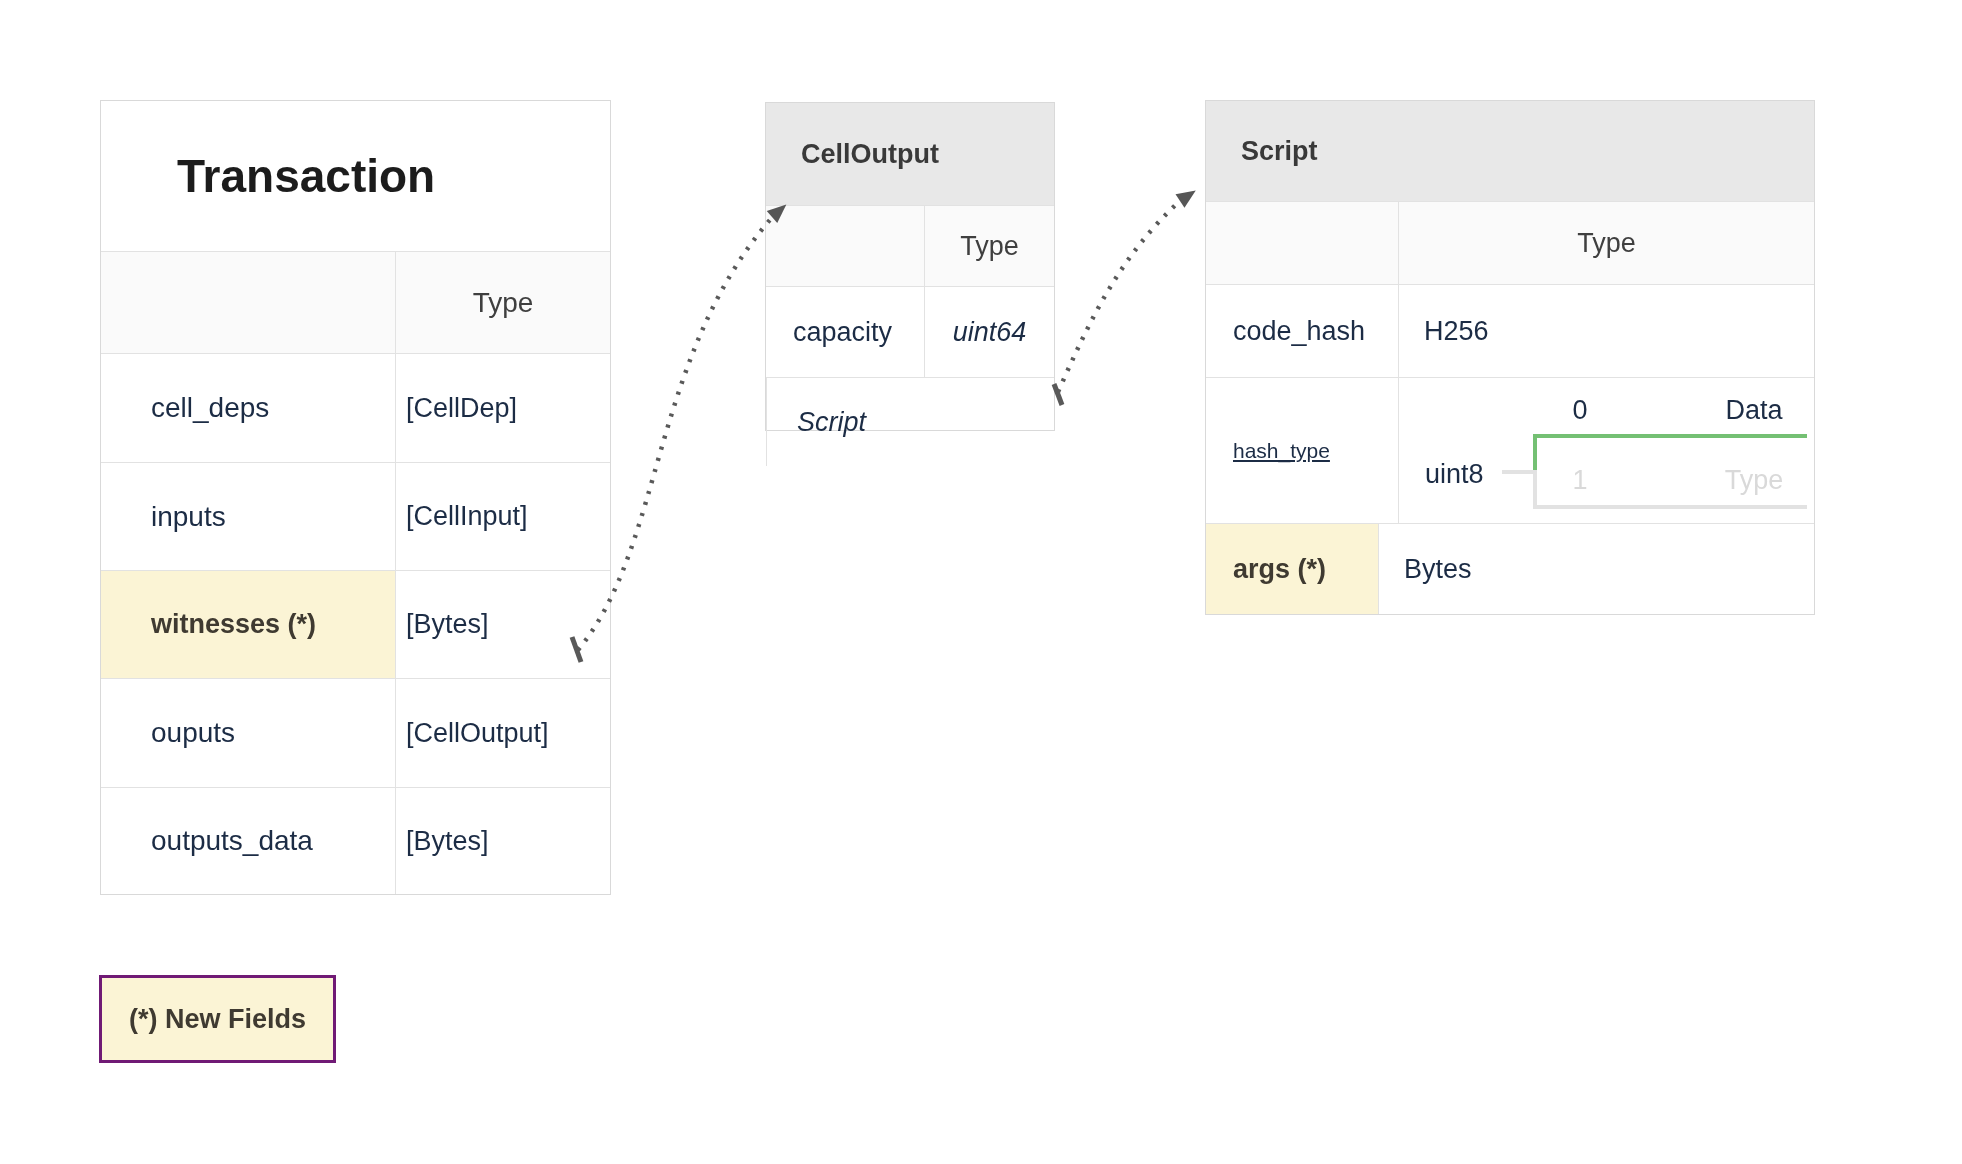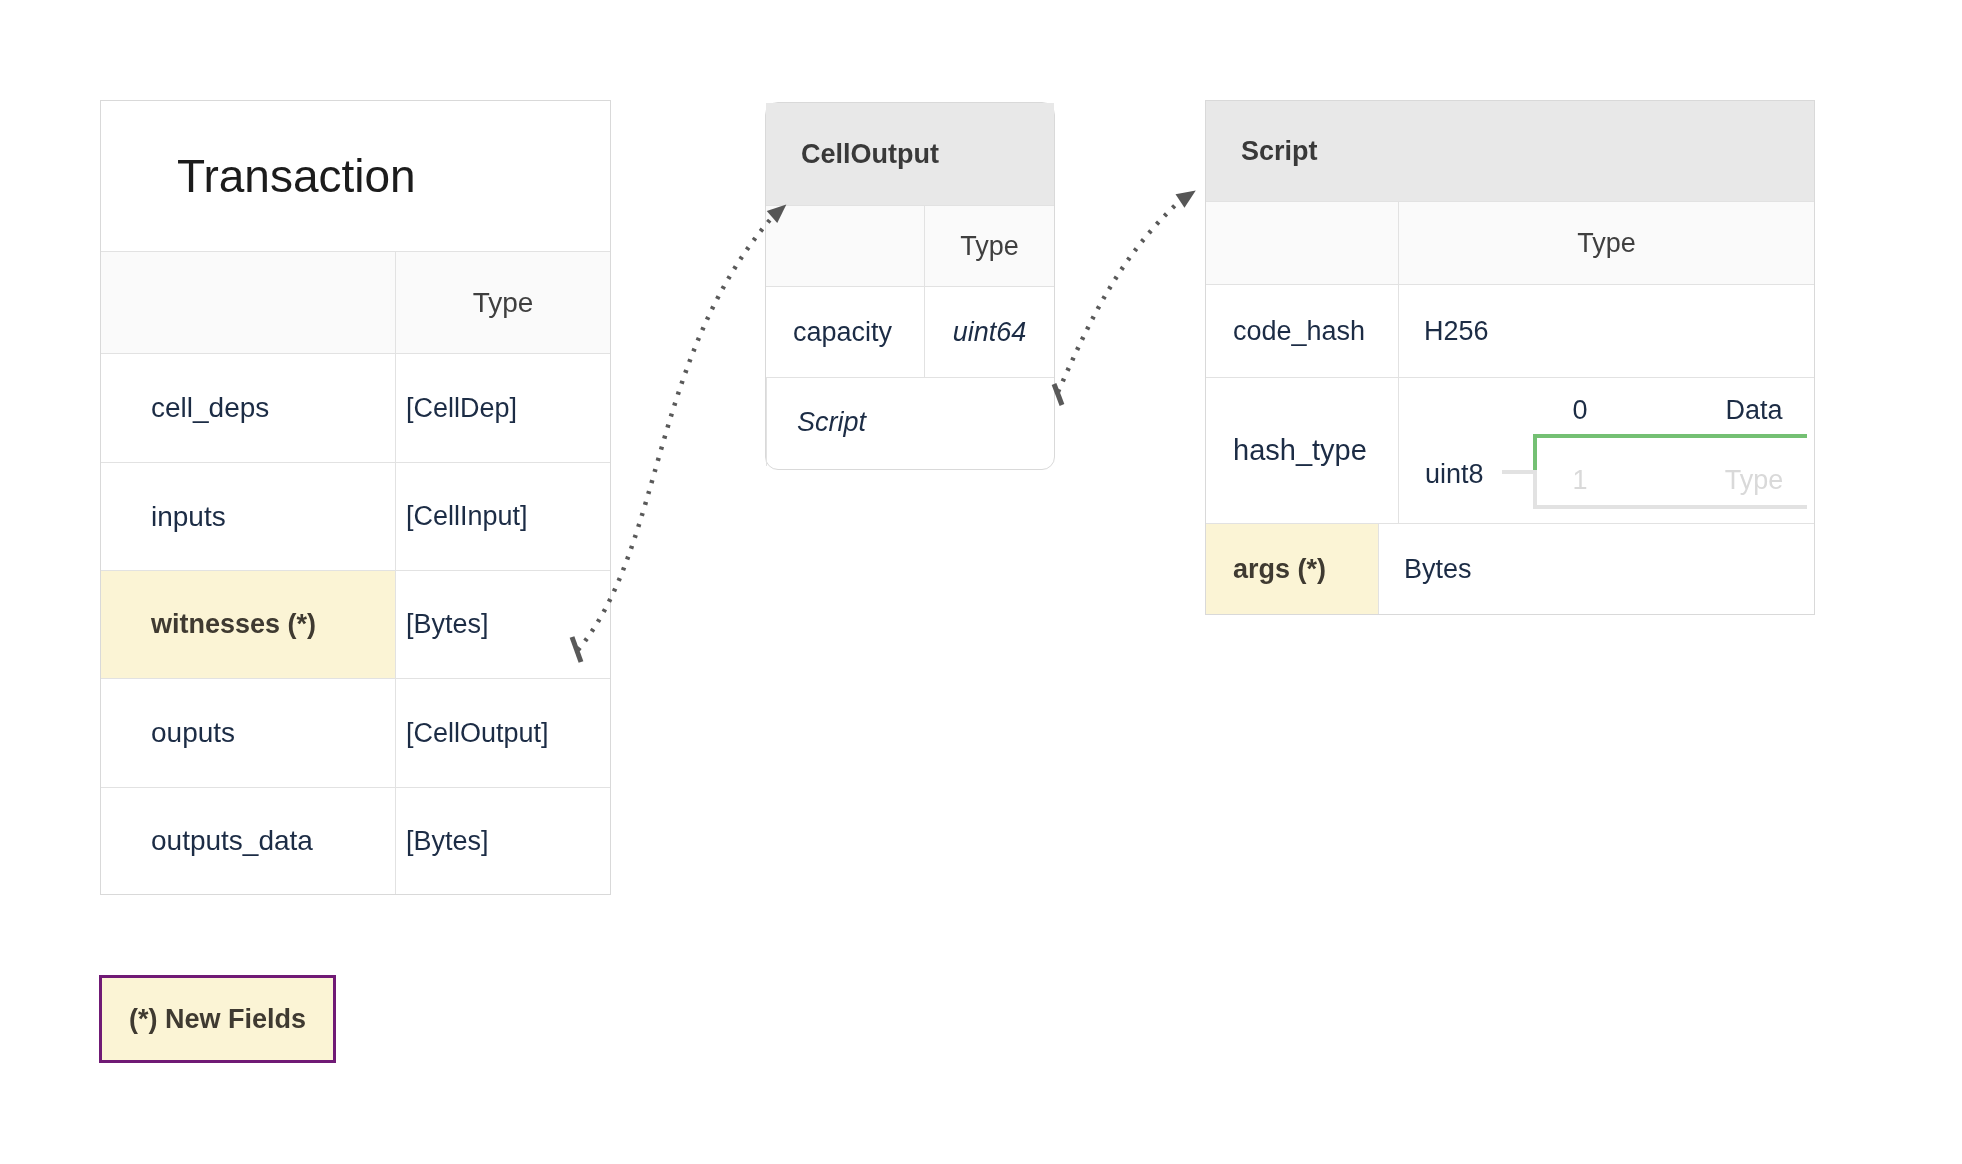--- a/index.html
+++ b/index.html
@@ -16,21 +16,21 @@
   .navy{color:#1c2c45;}
   .hl{background:#fbf4d5;}
   .hl-label{color:#3f3a31;font-weight:bold;}
   .name-cell{padding-left:50px;font-size:28px;}
   .val-cell{padding-left:10px;font-size:27px;}
   .center-cell{justify-content:center;padding-left:0;font-style:italic;}
   .type-head{justify-content:center;font-size:28px;color:#3f3f3f;}
   .subhead{background:#fafafa;}
   .grayhead{background:#e8e8e8;}
   .grayhead .title{font-weight:bold;font-size:27px;color:#393939;padding-left:35px;}
-  #txn-title{font-size:46px;font-weight:normal;color:#1c1c1c;padding-left:76px;}
+  #txn-title{font-size:46px;font-weight:bold;color:#1c1c1c;padding-left:76px;}
   .branch-label{position:absolute;font-size:27px;display:flex;align-items:center;justify-content:center;}
   .branch-line{position:absolute;}
   .lt-gray{color:#d9d9d9;}
   .legend{
     position:absolute;left:99px;top:975px;width:237px;height:88px;box-sizing:border-box;
     background:#fbf4d5;border:3px solid #701a75;display:flex;align-items:center;justify-content:center;
     font-size:27px;font-weight:bold;color:#3f3a31;
   }
   #arrow-layer{position:absolute;left:0;top:0;pointer-events:none;}
 </style>
@@ -60,21 +60,21 @@
   <div class="row" style="height:109px;">
     <div class="cell name-cell navy" style="width:294px;">ouputs</div>
     <div class="cell right val-cell navy" style="width:215px;">[CellOutput]</div>
   </div>
   <div class="row" style="height:107px;">
     <div class="cell name-cell navy" style="width:294px;">outputs_data</div>
     <div class="cell right val-cell navy" style="width:215px;">[Bytes]</div>
   </div>
 </div>
 
-<div class="tbl" style="left:765px;top:102px;width:290px;height:368px;border-radius:13px;">
+<div class="tbl" style="left:765px;top:102px;width:290px;height:329px;">
   <div class="row first grayhead" style="height:102px;">
     <div class="cell title" style="width:100%;">CellOutput</div>
   </div>
   <div class="row subhead" style="height:81px;">
     <div class="cell" style="width:158px;"></div>
     <div class="cell right type-head" style="width:130px;font-size:27px;">Type</div>
   </div>
   <div class="row" style="height:91px;">
     <div class="cell navy" style="width:158px;padding-left:27px;font-size:27px;">capacity</div>
     <div class="cell right center-cell navy" style="width:130px;font-size:27px;">uint64</div>
@@ -90,21 +90,21 @@
   </div>
   <div class="row subhead" style="height:83px;">
     <div class="cell" style="width:192px;"></div>
     <div class="cell right type-head" style="width:416px;font-size:27px;">Type</div>
   </div>
   <div class="row" style="height:93px;">
     <div class="cell navy" style="width:192px;padding-left:27px;font-size:27px;">code_hash</div>
     <div class="cell right navy" style="width:416px;padding-left:25px;font-size:27px;">H256</div>
   </div>
   <div class="row" style="height:146px;">
-    <div class="cell navy" style="width:192px;padding-left:27px;font-size:29px;">hash_type</div>
+    <div class="cell navy" style="width:192px;padding-left:27px;font-size:21px;text-decoration:underline;">hash_type</div>
     <div class="cell right" style="width:416px;position:relative;">
 
       <div class="branch-label navy" style="left:26px;top:78px;height:36px;">uint8</div>
       <div class="branch-line" style="left:103px;top:92px;width:31px;height:4px;background:#e2e2e2;"></div>
       <div class="branch-line" style="left:134px;top:56px;width:4px;height:36px;background:#74c073;"></div>
       <div class="branch-line" style="left:134px;top:92px;width:4px;height:39px;background:#e2e2e2;"></div>
       <div class="branch-line" style="left:134px;top:56px;width:274px;height:4px;background:#74c073;"></div>
       <div class="branch-line" style="left:134px;top:127px;width:274px;height:4px;background:#e2e2e2;"></div>
       <div class="branch-label navy" style="left:166px;top:14px;width:30px;height:36px;">0</div>
       <div class="branch-label navy" style="left:305px;top:14px;width:100px;height:36px;">Data</div>

